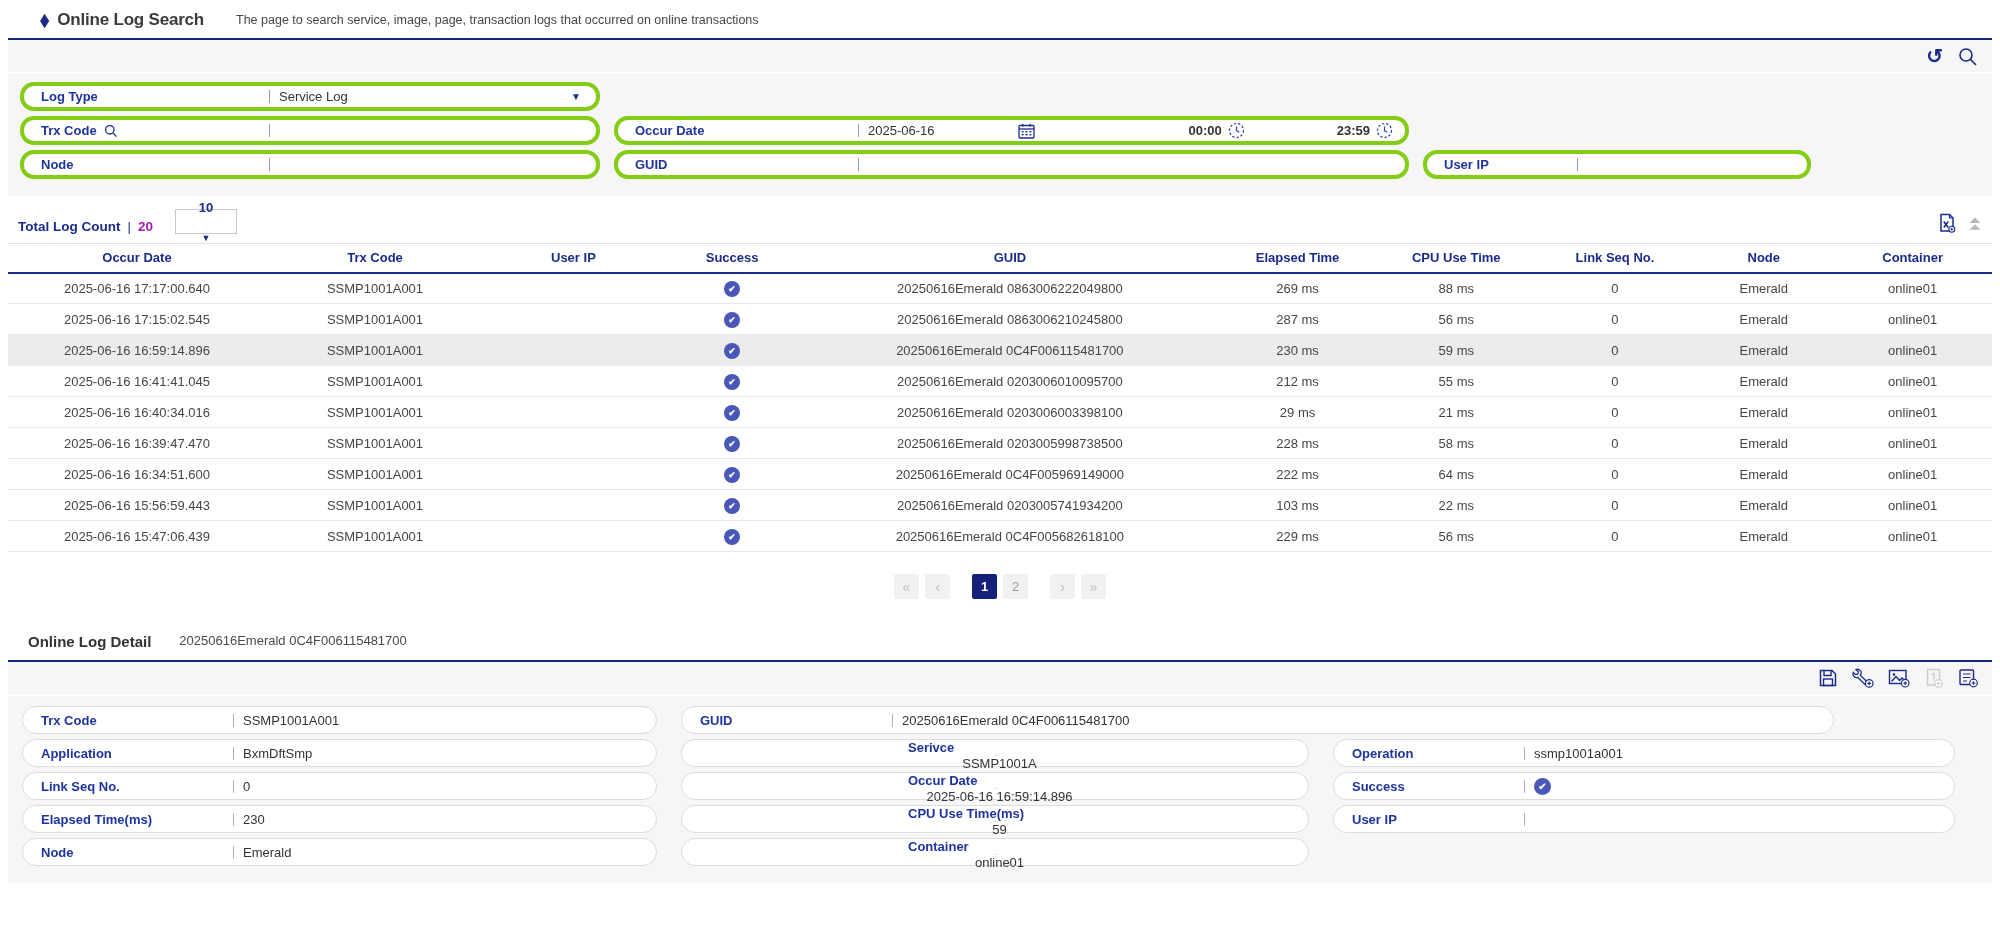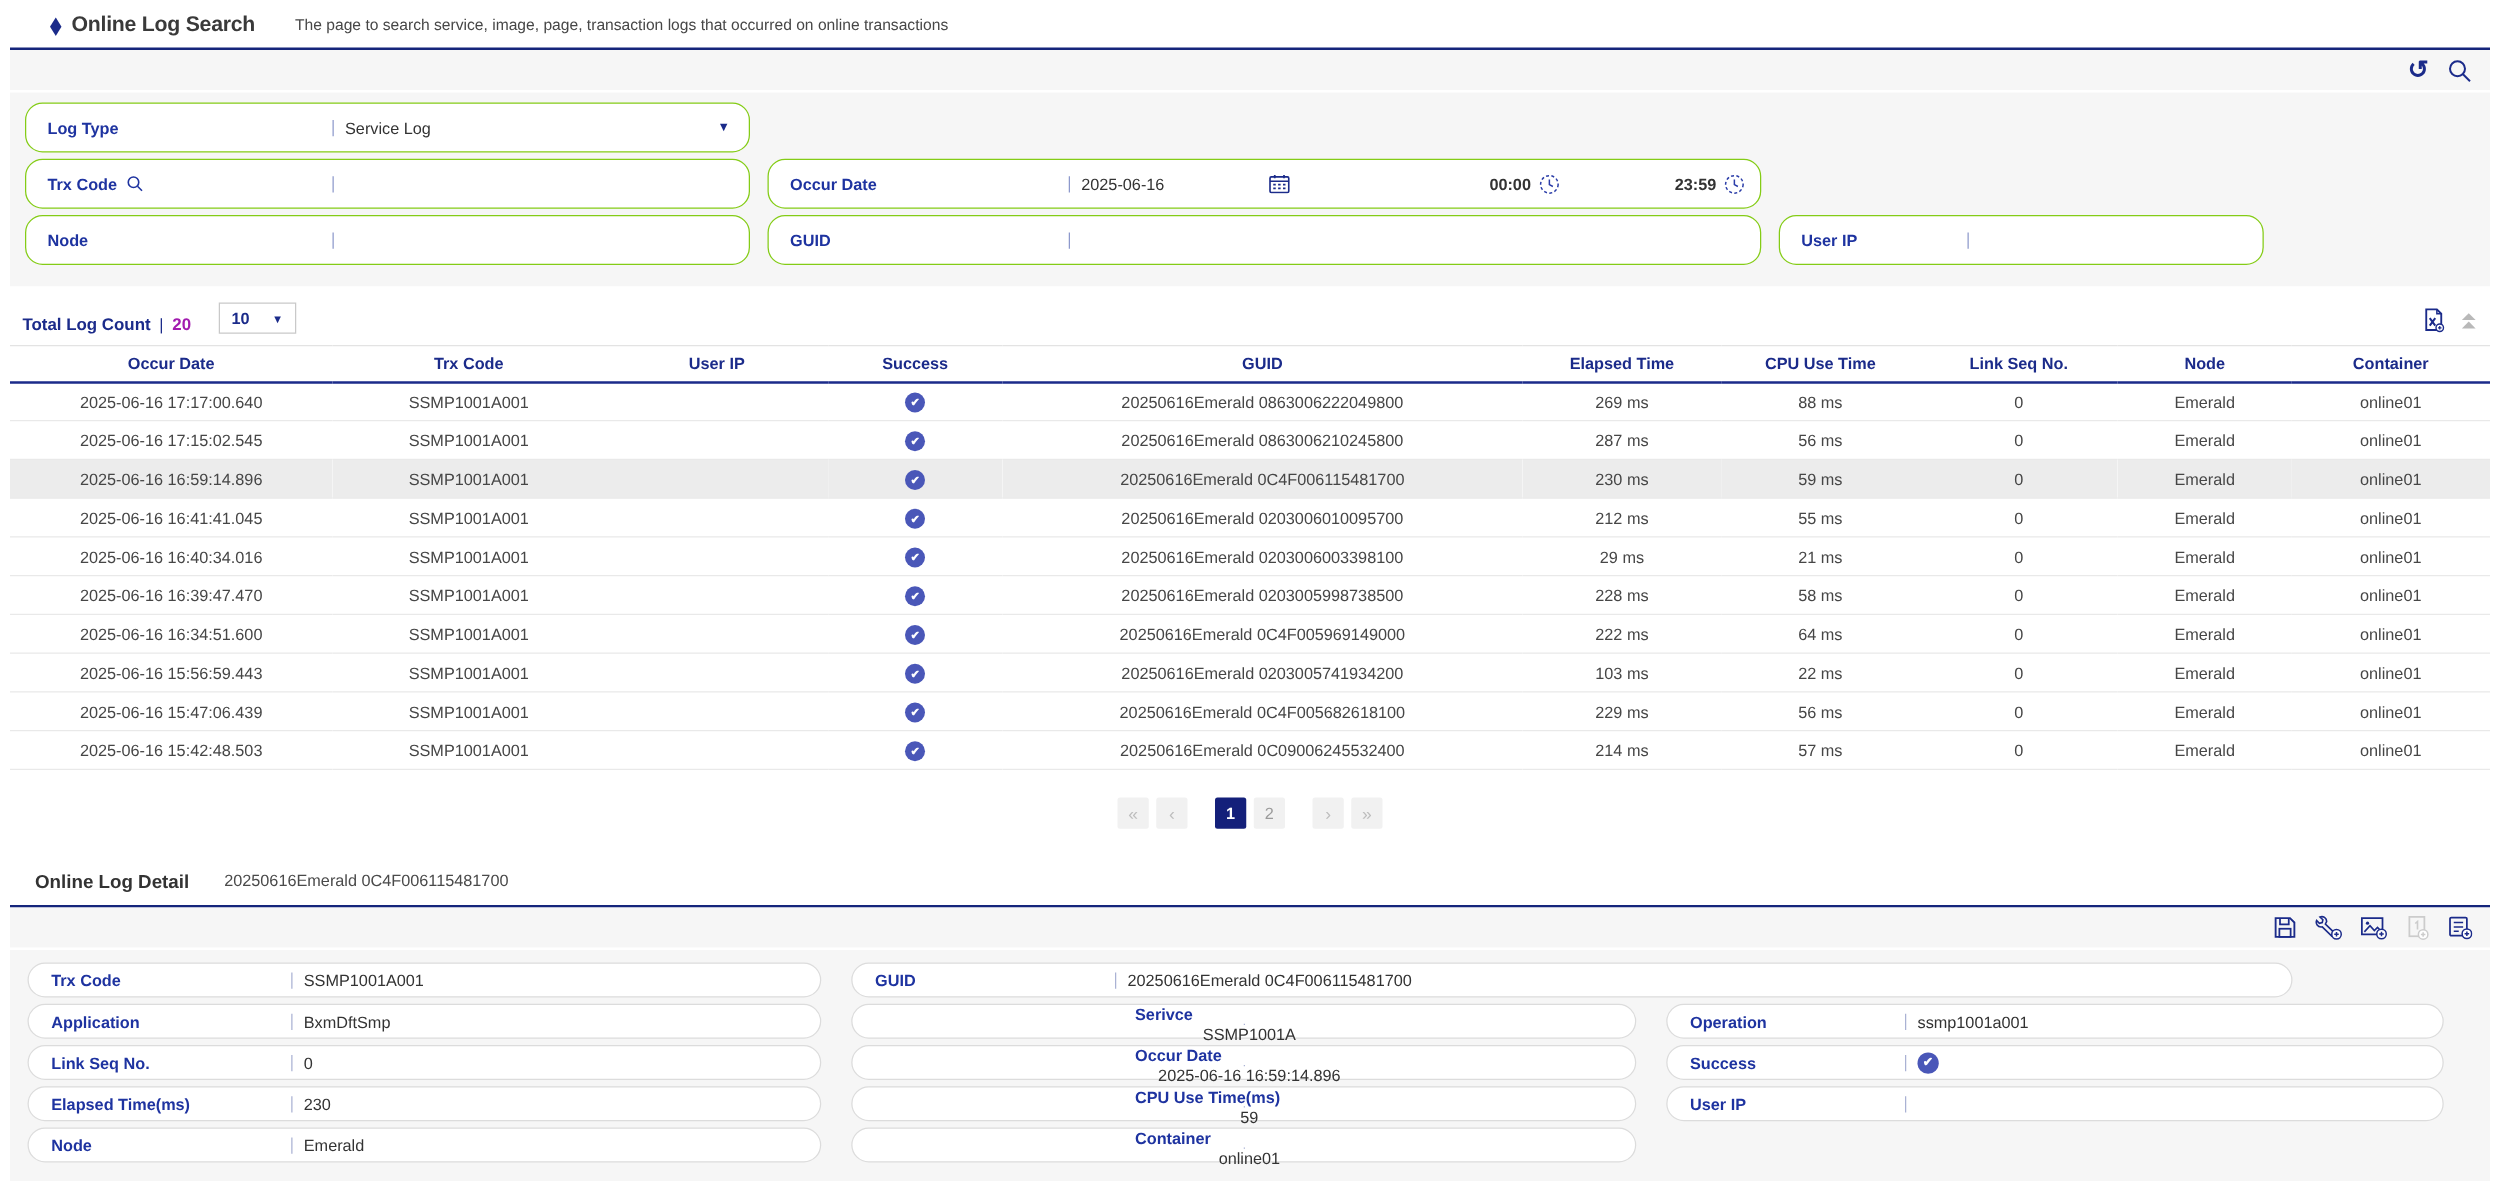--- a/index.html
+++ b/index.html
@@ -19,42 +19,42 @@
   
   .panel { background:#f6f6f6; margin:0 8px; }
   .toolbar-row { height:34px; display:flex; justify-content:flex-end; align-items:center;
                  gap:14px; padding-right:14px; border-bottom:2px solid #fff; }
   .tool-btn { display:inline-flex; align-items:center; justify-content:center; cursor:pointer; }
   .reset-glyph { font-size:20px; line-height:20px; color:#1b2b8a; font-weight:bold; }
 
   
   .form-area { padding:8px 12px 12px 12px; }
   .form-row { display:flex; gap:14px; margin-bottom:5px; }
-  .pill { background:#fff; border:1px solid #84cc16; border-radius:14px; height:40px;
+  .pill { background:#fff; border:4px solid #84cc16; border-radius:14px; height:29px;
           display:flex; align-items:center; font-size:13px; }
   .pill .lblzone { display:flex; align-items:center; gap:7px; padding-left:17px; flex:0 0 auto; }
   .pill .lbl { color:#1e33a0; font-weight:bold; }
   .vline { width:1px; height:13px; background:#8d99cc; flex:0 0 1px; }
   .pill .val { color:#333; margin-left:9px; }
   .z245 { width:245px; } .z240 { width:240px; } .z150 { width:150px; }
   .w-col1 { width:580px; } .w-occur { width:795px; } .w-userip { width:388px; }
   .caret { color:#1b2b8a; font-size:10px; }
   .caret::before { content:"\25BC"; }
   .pill .caret { margin-left:auto; margin-right:15px; }
   .time-val { color:#333; font-weight:bold; }
   .sp { flex:1; }
 
   
   .count-bar { display:flex; align-items:flex-end; margin:0 8px; padding:13px 8px 9px 10px; }
   .count-lbl { color:#1b2b8a; font-weight:bold; font-size:13.5px; }
   .count-pipe { color:#1b2b8a; margin:0 7px; font-size:13px; }
   .count-pipe::before { content:"|"; }
   .count-val { color:#a21caf; font-weight:bold; font-size:13.5px; }
   .size-select { margin-left:22px; width:62px; height:25px; background:#fff; border:1px solid #c9c9c9;
-                 display:flex; align-items:center; justify-content:center; gap:18px; cursor:pointer; }
+                 display:flex; align-items:center; justify-content:center; gap:18px; cursor:pointer;flex-direction:column; }
   .size-select .sz { color:#1b2b8a; font-weight:bold; font-size:13px; }
   .size-select .caret { font-size:9px; }
   .count-icons { margin-left:auto; display:flex; align-items:center; gap:9px; }
 
   
   .table-wrap { margin:0 8px; }
   table { width:100%; border-collapse:collapse; table-layout:fixed; }
   thead th { color:#1b2b8a; font-size:13px; font-weight:bold; height:29px;
              border-top:1px solid #e3e3e3; border-bottom:2px solid #1b2b8a; text-align:center; cursor:pointer; }
   tbody td { font-size:13px; color:#464646; height:31px; text-align:center;
@@ -359,32 +359,20 @@
             <td>SSMP1001A001</td>
             <td></td>
             <td><span class="badge">✔</span></td>
             <td>20250616Emerald 0C4F005682618100</td>
             <td>229 ms</td>
             <td>56 ms</td>
             <td>0</td>
             <td>Emerald</td>
             <td>online01</td>
           </tr>
-          <tr>
-            <td>2025-06-16 15:42:48.503</td>
-            <td>SSMP1001A001</td>
-            <td></td>
-            <td><span class="badge">✔</span></td>
-            <td>20250616Emerald 0C09006245532400</td>
-            <td>214 ms</td>
-            <td>57 ms</td>
-            <td>0</td>
-            <td>Emerald</td>
-            <td>online01</td>
-          </tr>
         </tbody>
     </table>
   </div>
 
   <div class="pagination">
     <span class="pg">«</span>
     <span class="pg">‹</span>
     <span style="display:flex; gap:6px; margin:0 16px;">
         <span class="pg page active">1</span>
         <span class="pg page">2</span>

